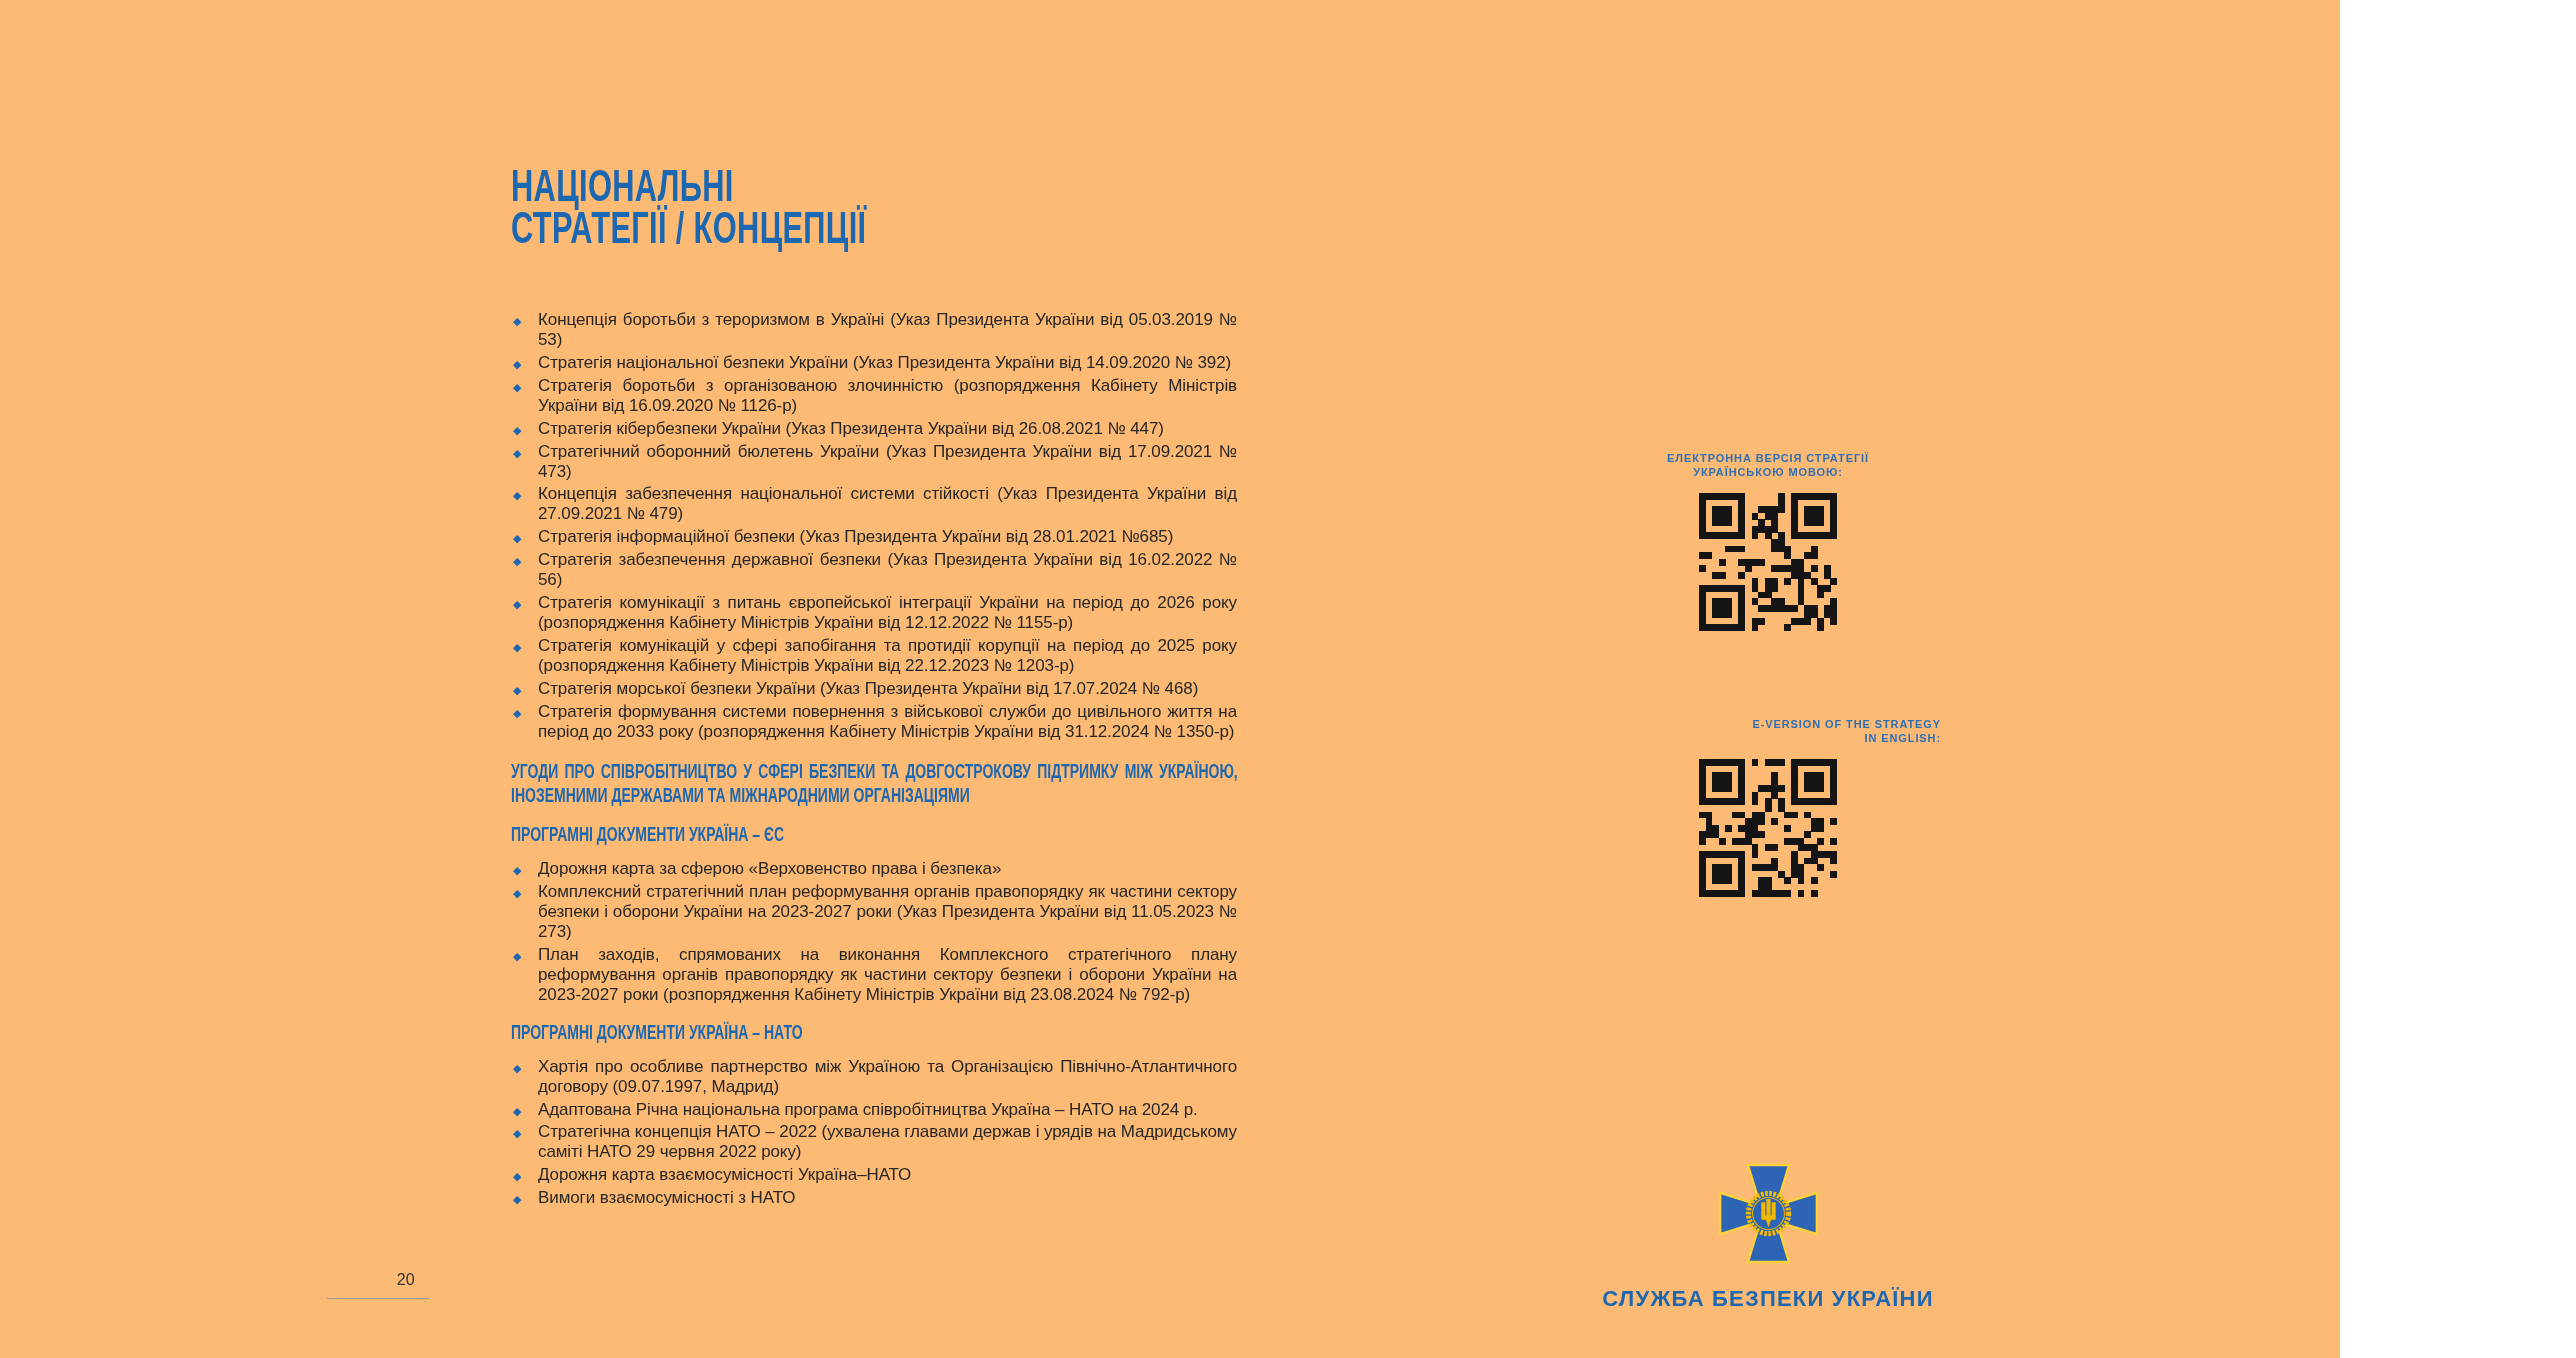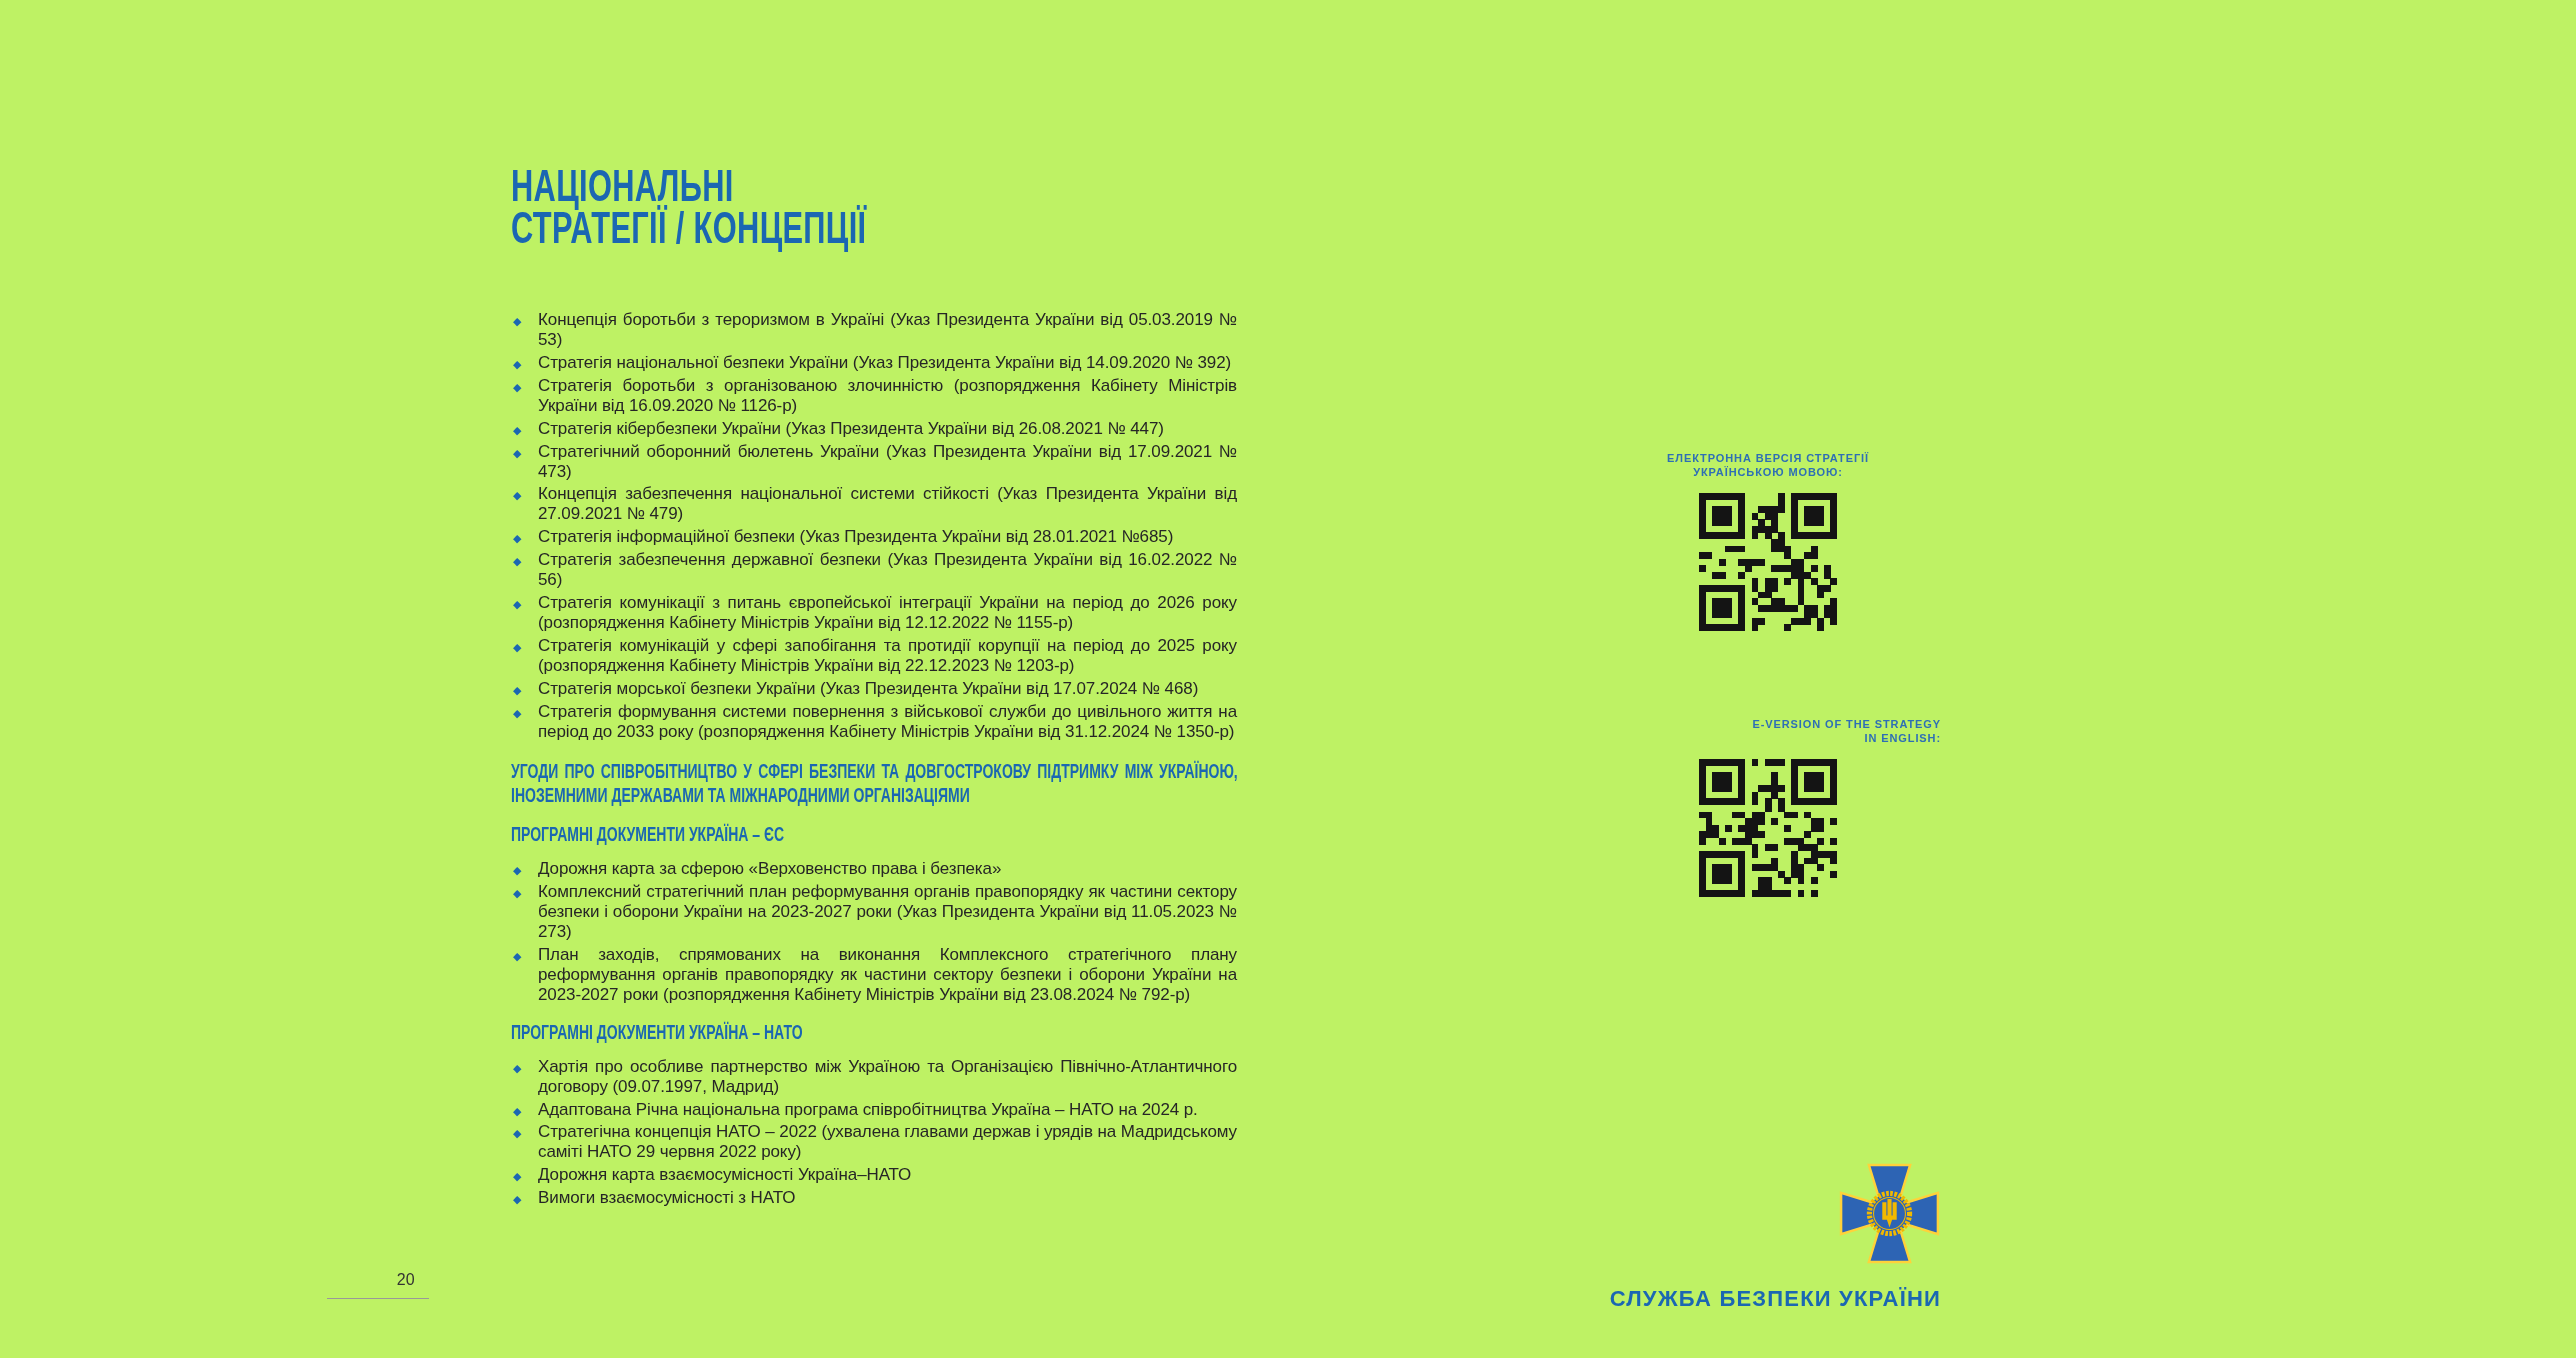--- a/index.html
+++ b/index.html
@@ -7,21 +7,21 @@
     --label-blue:#2e6fb5;
     --text-dark:#262626;
     --emblem-blue:#2d64b4;
     --emblem-gold:#f1b900;
     --qr-black:#141414;
     --rule-gray:#999999;
   }
   *{box-sizing:border-box;}
   html,body{margin:0;padding:0;background:#fff;}
   .page{
-    position:relative;width:2576px;height:1359px;background:#bef264;overflow:hidden;
+    position:relative;width:2340px;height:1359px;background:#fdba74;overflow:hidden;
     font-family:"Liberation Sans",sans-serif;color:var(--text-dark);
   }
 
   
   .content{position:absolute;left:511px;top:165px;width:726px;}
   .title{
     margin:0 0 61px 0;color:var(--brand-blue);font-weight:bold;
     font-size:44px;line-height:42px;letter-spacing:0.5px;
     transform:scaleX(.70);transform-origin:left top;white-space:nowrap;
   }
@@ -60,21 +60,21 @@
   .qr-block.uk{top:452px;}
   .qr-block.en{top:718px;text-align:right;}
   .qr-label{
     color:var(--label-blue);font-size:11px;line-height:13.5px;
     letter-spacing:0.9px;font-weight:bold;
   }
   .qr-label span{display:block;}
   .qr{width:138px;height:138px;margin:14.4px auto 0 auto;}
   .qr svg{display:block;width:100%;height:100%;}
 
-  .logo-block{position:absolute;left:1595px;top:1162px;width:346px;text-align:right;}
+  .logo-block{position:absolute;left:1595px;top:1162px;width:346px;text-align:center;}
   .emblem{width:103px;height:103px;display:inline-block;}
   .org-name{
     margin-top:17.3px;color:var(--brand-blue);font-weight:bold;
     font-size:22px;letter-spacing:1.2px;white-space:nowrap;
   }
 </style>
 </head>
 <body>
 
 <div class="page">

